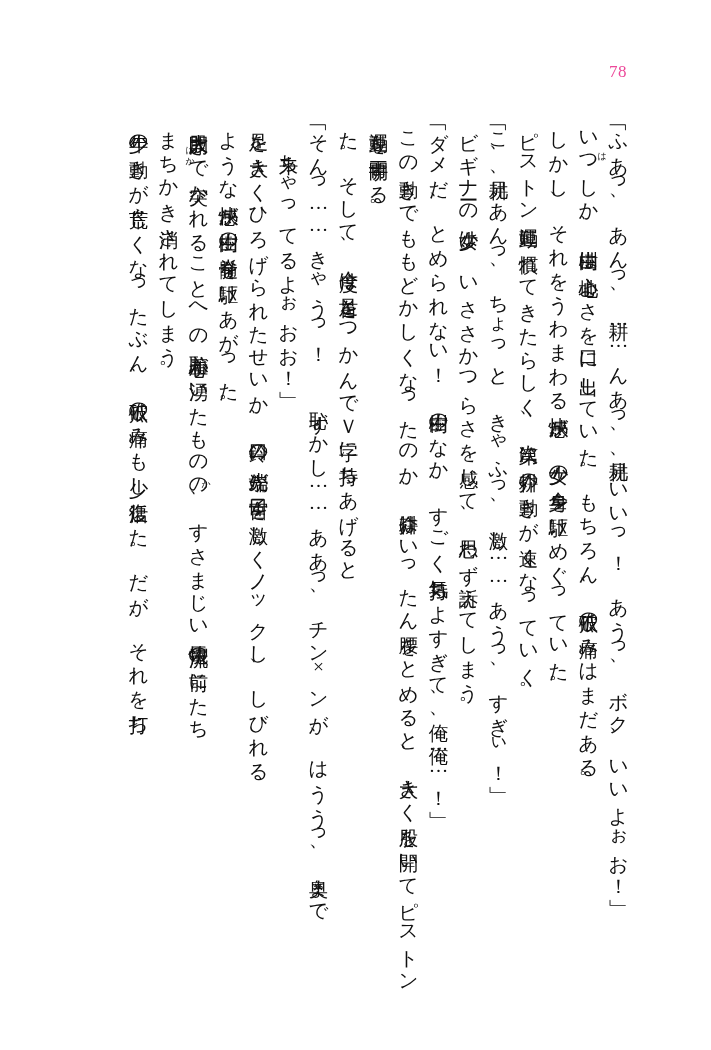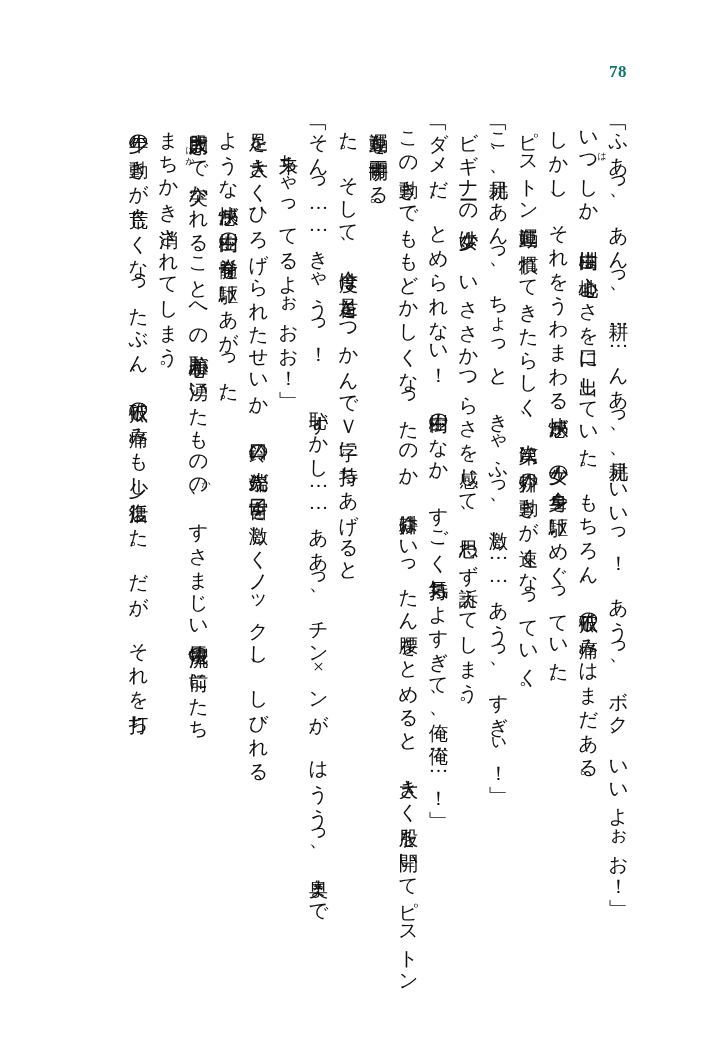--- a/index.html
+++ b/index.html
@@ -15,22 +15,21 @@
     overflow: hidden;
     font-family: "Liberation Serif", "DejaVu Serif", serif;
     color: #111111;
   }
   .page-number {
     position: absolute;
     top: 62px;
     right: 84px;
     font-size: 17px;
     letter-spacing: 0.5px;
-    color: #0f766e;
-    font-weight: bold;
+    color: #ec4899;
   }
   .body-text {
     position: absolute;
     top: 118px;
     right: 78px;
     left: 78px;
     height: 830px;
     display: flex;
     flex-direction: row-reverse;
     align-items: flex-start;

